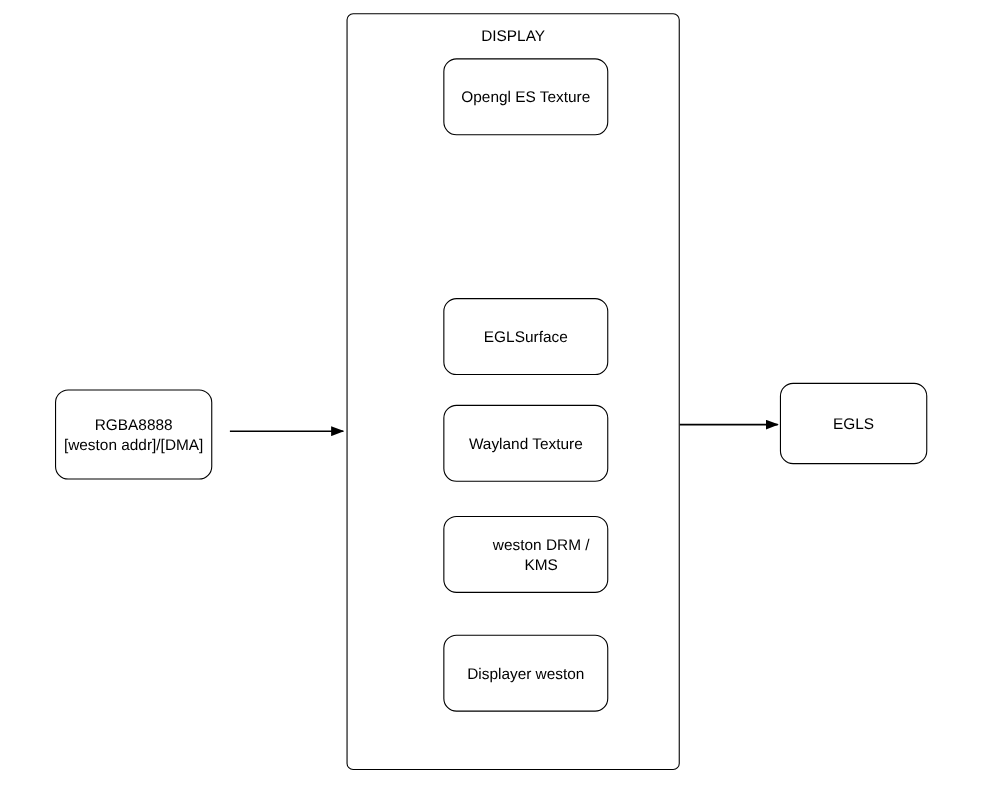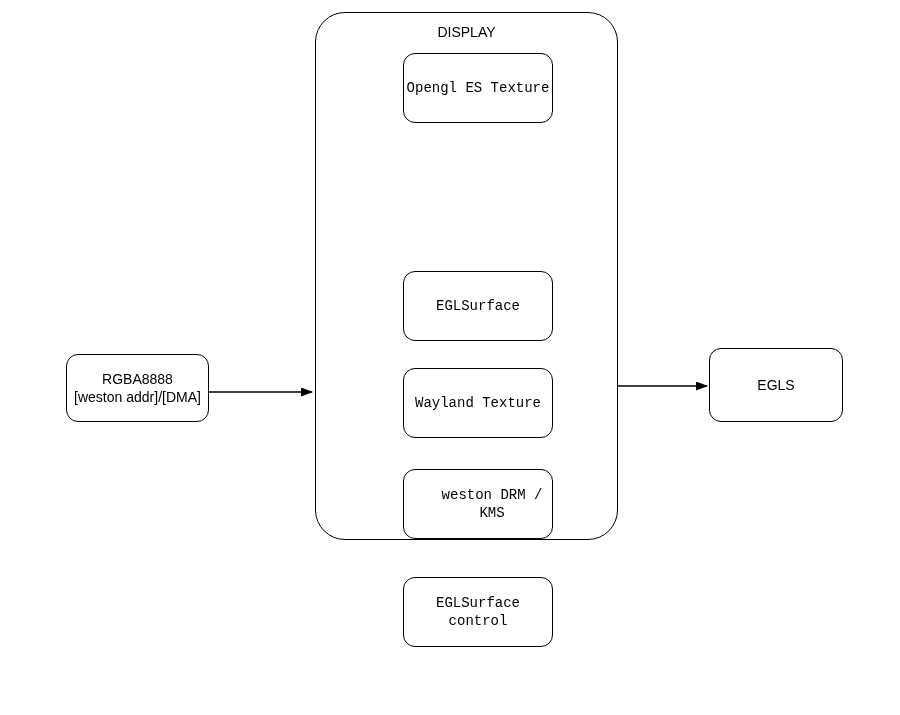--- a/index.html
+++ b/index.html
@@ -27,50 +27,49 @@
     display: flex;
     flex-direction: column;
     align-items: center;
     justify-content: center;
     text-align: center;
   }
   .display-container {
     left: 315px;
     top: 12px;
     width: 303px;
-    height: 528px;
-    border-radius: 30px;
+    height: 688px;
+    border-radius: 6px;
     justify-content: flex-start;
   }
   .display-title {
     position: absolute;
     top: 10px;
     left: 0;
     width: 100%;
     text-align: center;
     font-size: 14px;
     color: #000000;
   }
   .inner-box {
     left: 403px;
     width: 150px;
     height: 70px;
-    font-family: Liberation Mono, monospace;
   }
   .inner-box.b0 { top: 53px; }
   .inner-box.b1 { top: 160px; }
   .inner-box.b2 { top: 271px; }
   .inner-box.b3 { top: 368px; }
   .inner-box.b4 { top: 469px; padding-left: 28px; }
   .inner-box.b5 { top: 577px; }
   .source-node {
-    left: 66px;
+    left: 50px;
     top: 354px;
     width: 143px;
-    height: 68px;
+    height: 82px;
   }
   .sink-node {
     left: 709px;
     top: 348px;
     width: 134px;
     height: 74px;
   }
   .edges {
     position: absolute;
     left: 0;
@@ -104,21 +103,21 @@
   <div class="shape inner-box b2">
     <div>EGLSurface</div>
   </div>
   <div class="shape inner-box b3">
     <div>Wayland Texture</div>
   </div>
   <div class="shape inner-box b4">
     <div>weston DRM / KMS</div>
   </div>
   <div class="shape inner-box b5">
-    <div>EGLSurface control</div>
+    <div>Displayer weston</div>
   </div>
 
   <div class="shape sink-node">
     <div>EGLS</div>
   </div>
 
   <svg class="edges" width="900" height="715" viewBox="0 0 900 715" xmlns="http://www.w3.org/2000/svg">
     <defs>
       <marker id="arrowhead" markerUnits="userSpaceOnUse" markerWidth="12" markerHeight="9" refX="11" refY="4.5" orient="auto">
         <path d="M0,0 L12,4.5 L0,9 Z" fill="#000000"></path>

